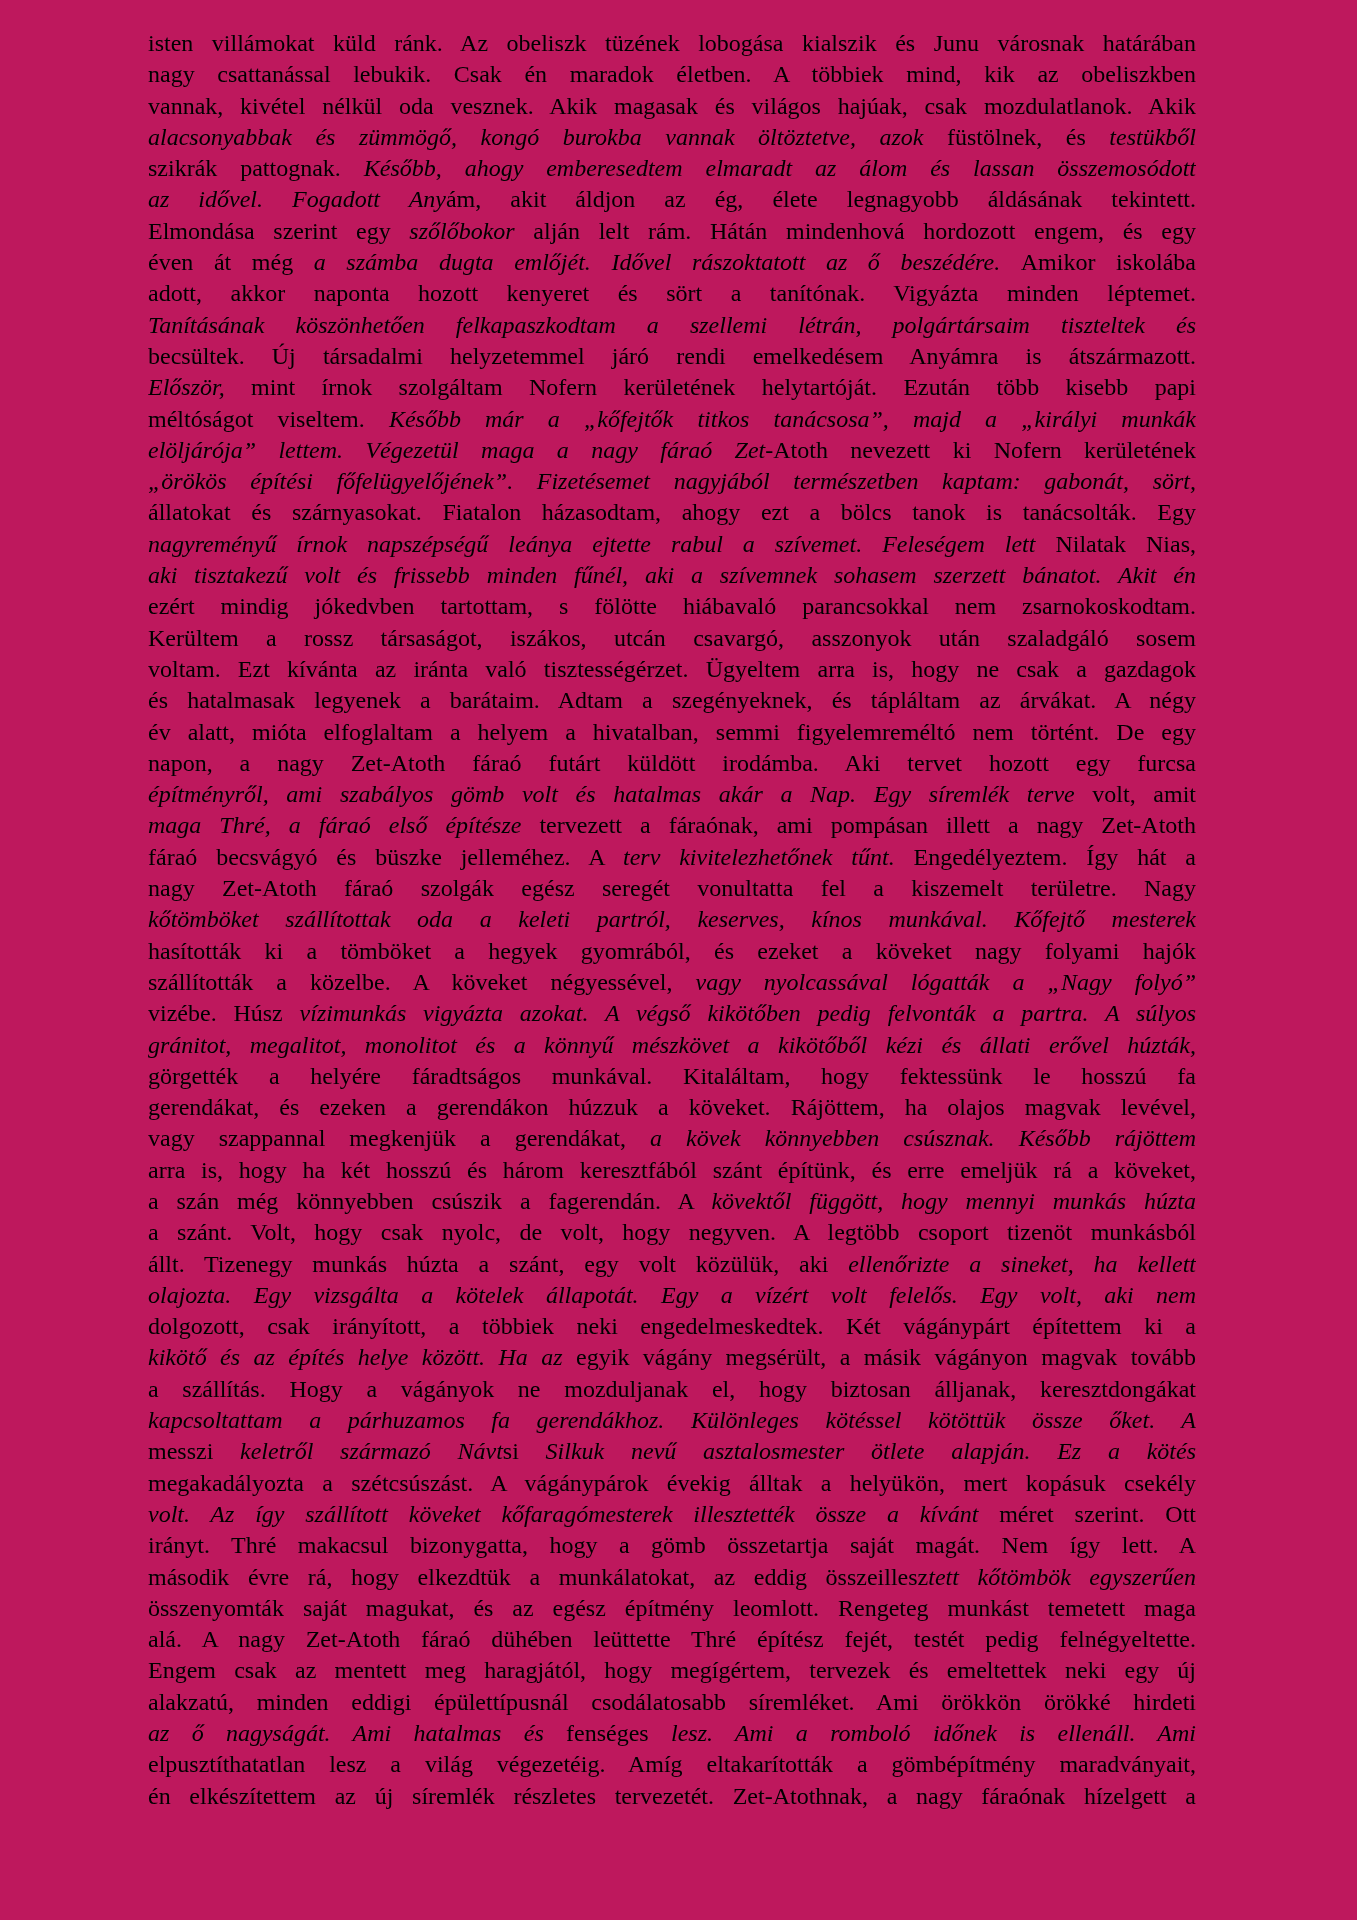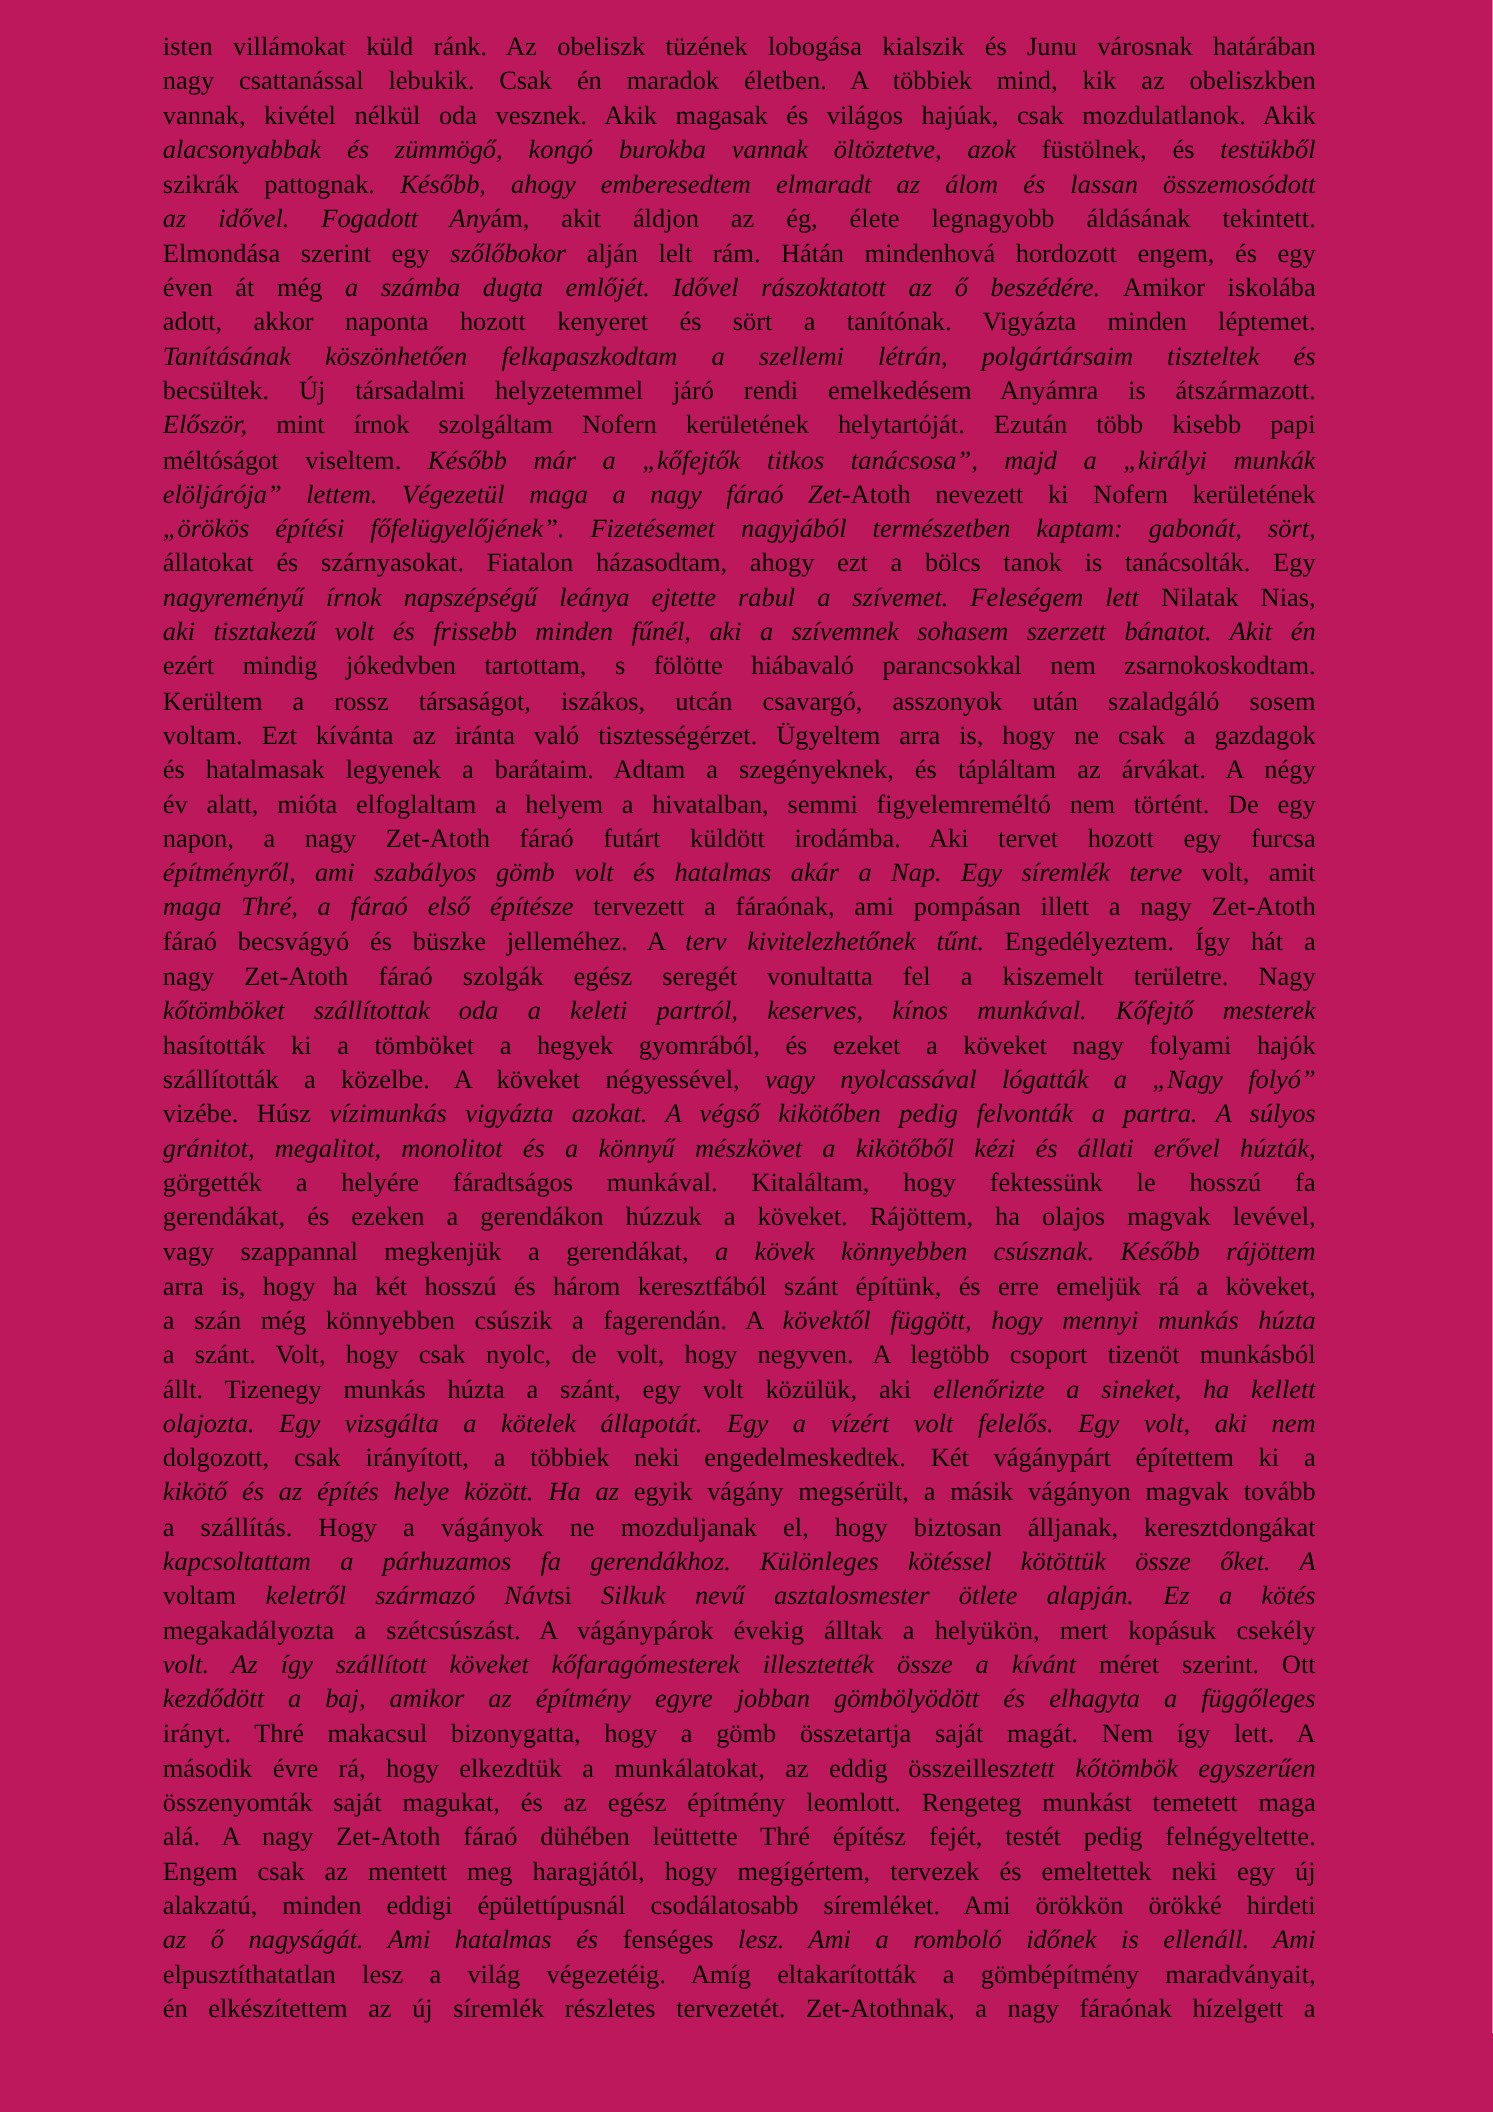--- a/index.html
+++ b/index.html
@@ -81,24 +81,23 @@
       <div class="line"><span>vagy szappannal megkenjük a gerendákat, </span><em>a kövek könnyebben csúsznak. Később rájöttem</em></div>
       <div class="line"><span>arra is, hogy ha két hosszú és három keresztfából szánt építünk, és erre emeljük rá a köveket,</span></div>
       <div class="line"><span>a szán még könnyebben csúszik a fagerendán. A </span><em>kövektől függött, hogy mennyi munkás húzta</em></div>
       <div class="line"><span>a szánt. Volt, hogy csak nyolc, de volt, hogy negyven. A legtöbb csoport tizenöt munkásból</span></div>
       <div class="line"><span>állt. Tizenegy munkás húzta a szánt, egy volt közülük, aki </span><em>ellenőrizte a sineket, ha kellett</em></div>
       <div class="line"><em>olajozta. Egy vizsgálta a kötelek állapotát. Egy a vízért volt felelős. Egy volt, aki nem</em></div>
       <div class="line"><span>dolgozott, csak irányított, a többiek neki engedelmeskedtek. Két vágánypárt építettem ki a</span></div>
       <div class="line"><em>kikötő és az építés helye között. Ha az </em><span>egyik vágány megsérült, a másik vágányon magvak tovább</span></div>
       <div class="line"><span>a szállítás. Hogy a vágányok ne mozduljanak el, hogy biztosan álljanak, keresztdongákat</span></div>
       <div class="line"><em>kapcsoltattam a párhuzamos fa gerendákhoz. Különleges kötéssel kötöttük össze őket. A</em></div>
-      <div class="line"><span>voltam </span><em>keletről származó Návt</em><span>si </span><em>Silkuk nevű asztalosmester ötlete alapján. Ez a kötés</em></div>
+      <div class="line"><span>messzi </span><em>keletről származó Návt</em><span>si </span><em>Silkuk nevű asztalosmester ötlete alapján. Ez a kötés</em></div>
       <div class="line"><span>megakadályozta a szétcsúszást. A vágánypárok évekig álltak a helyükön, mert kopásuk csekély</span></div>
       <div class="line"><em>volt. Az így szállított köveket kőfaragómesterek illesztették össze a kívánt </em><span>méret szerint. Ott</span></div>
-      <div class="line"><em>kezdődött a baj, amikor az építmény egyre jobban gömbölyödött és elhagyta a függőleges</em></div>
       <div class="line"><span>irányt. Thré makacsul bizonygatta, hogy a gömb összetartja saját magát. Nem így lett. A</span></div>
       <div class="line"><span>második évre rá, hogy elkezdtük a munkálatokat, az eddig összeillesz</span><em>tett kőtömbök egyszerűen</em></div>
       <div class="line"><span>összenyomták saját magukat, és az egész építmény leomlott. Rengeteg munkást temetett maga</span></div>
       <div class="line"><span>alá. A nagy Zet-Atoth fáraó dühében leüttette Thré építész fejét, testét pedig felnégyeltette.</span></div>
       <div class="line"><span>Engem csak az mentett meg haragjától, hogy megígértem, tervezek és emeltettek neki egy új</span></div>
       <div class="line"><span>alakzatú, minden eddigi épülettípusnál csodálatosabb síremléket. Ami örökkön örökké hirdeti</span></div>
       <div class="line"><em>az ő nagyságát. Ami hatalmas és </em><span>fenséges </span><em>lesz. Ami a romboló időnek is ellenáll. Ami</em></div>
       <div class="line"><span>elpusztíthatatlan lesz a világ végezetéig. Amíg eltakarították a gömbépítmény maradványait,</span></div>
       <div class="line"><span>én elkészítettem az új síremlék részletes tervezetét. Zet-Atothnak, a nagy fáraónak hízelgett a</span></div>
     </div>

